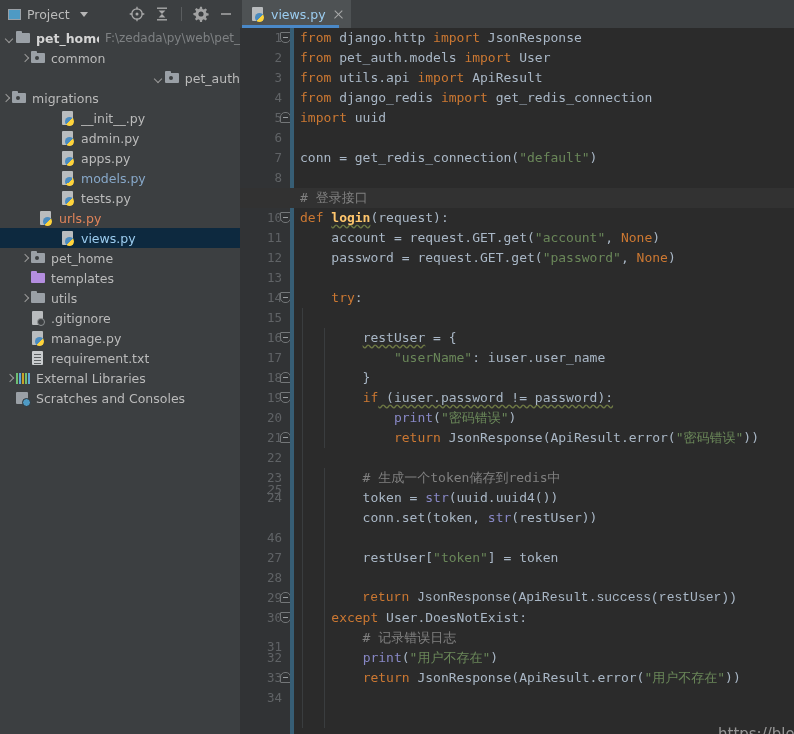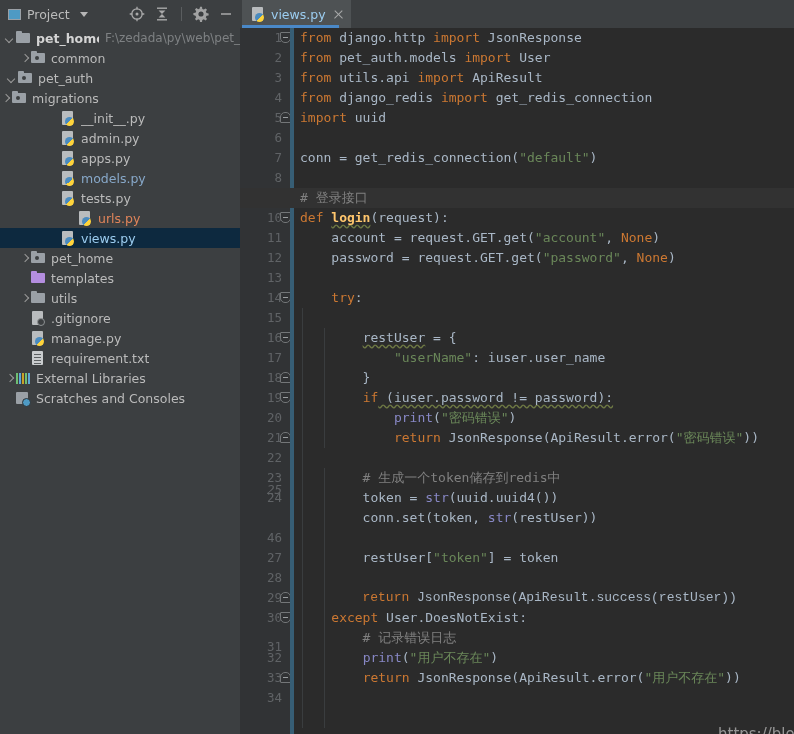--- a/index.html
+++ b/index.html
@@ -165,21 +165,21 @@
         <span class="dim">F:\zedada\py\web\pet_</span>
       </div>
       <div class="row" style="padding-left: 19px;">
         <span class="arrow r"></span>
         <span class="ico">
           <i class="f-grey"></i>
           <i class="f-mod"></i>
         </span>
         <span class="lbl c-white">common</span>
       </div>
-      <div class="row" style="padding-left: 6px;">
+      <div class="row" style="padding-left: 6px; justify-content: flex-end;">
         <span class="arrow d"></span>
         <span class="ico">
           <i class="f-grey"></i>
           <i class="f-mod"></i>
         </span>
         <span class="lbl c-white">pet_auth</span>
       </div>
       <div class="row" style="">
         <span class="arrow r"></span>
         <span class="ico">
@@ -216,21 +216,21 @@
         </span>
         <span class="lbl c-blue">models.py</span>
       </div>
       <div class="row" style="padding-left: 49px;">
         <span class="arrow"></span>
         <span class="ico">
           <i class="pyf"></i>
         </span>
         <span class="lbl c-white">tests.py</span>
       </div>
-      <div class="row" style="padding-left: 66px;">
+      <div class="row" style="padding-left: 27px;">
         <span class="arrow"></span>
         <span class="ico">
           <i class="pyf"></i>
         </span>
         <span class="lbl c-orange">urls.py</span>
       </div>
       <div class="row sel" style="padding-left: 49px;">
         <span class="arrow"></span>
         <span class="ico">
           <i class="pyf"></i>

